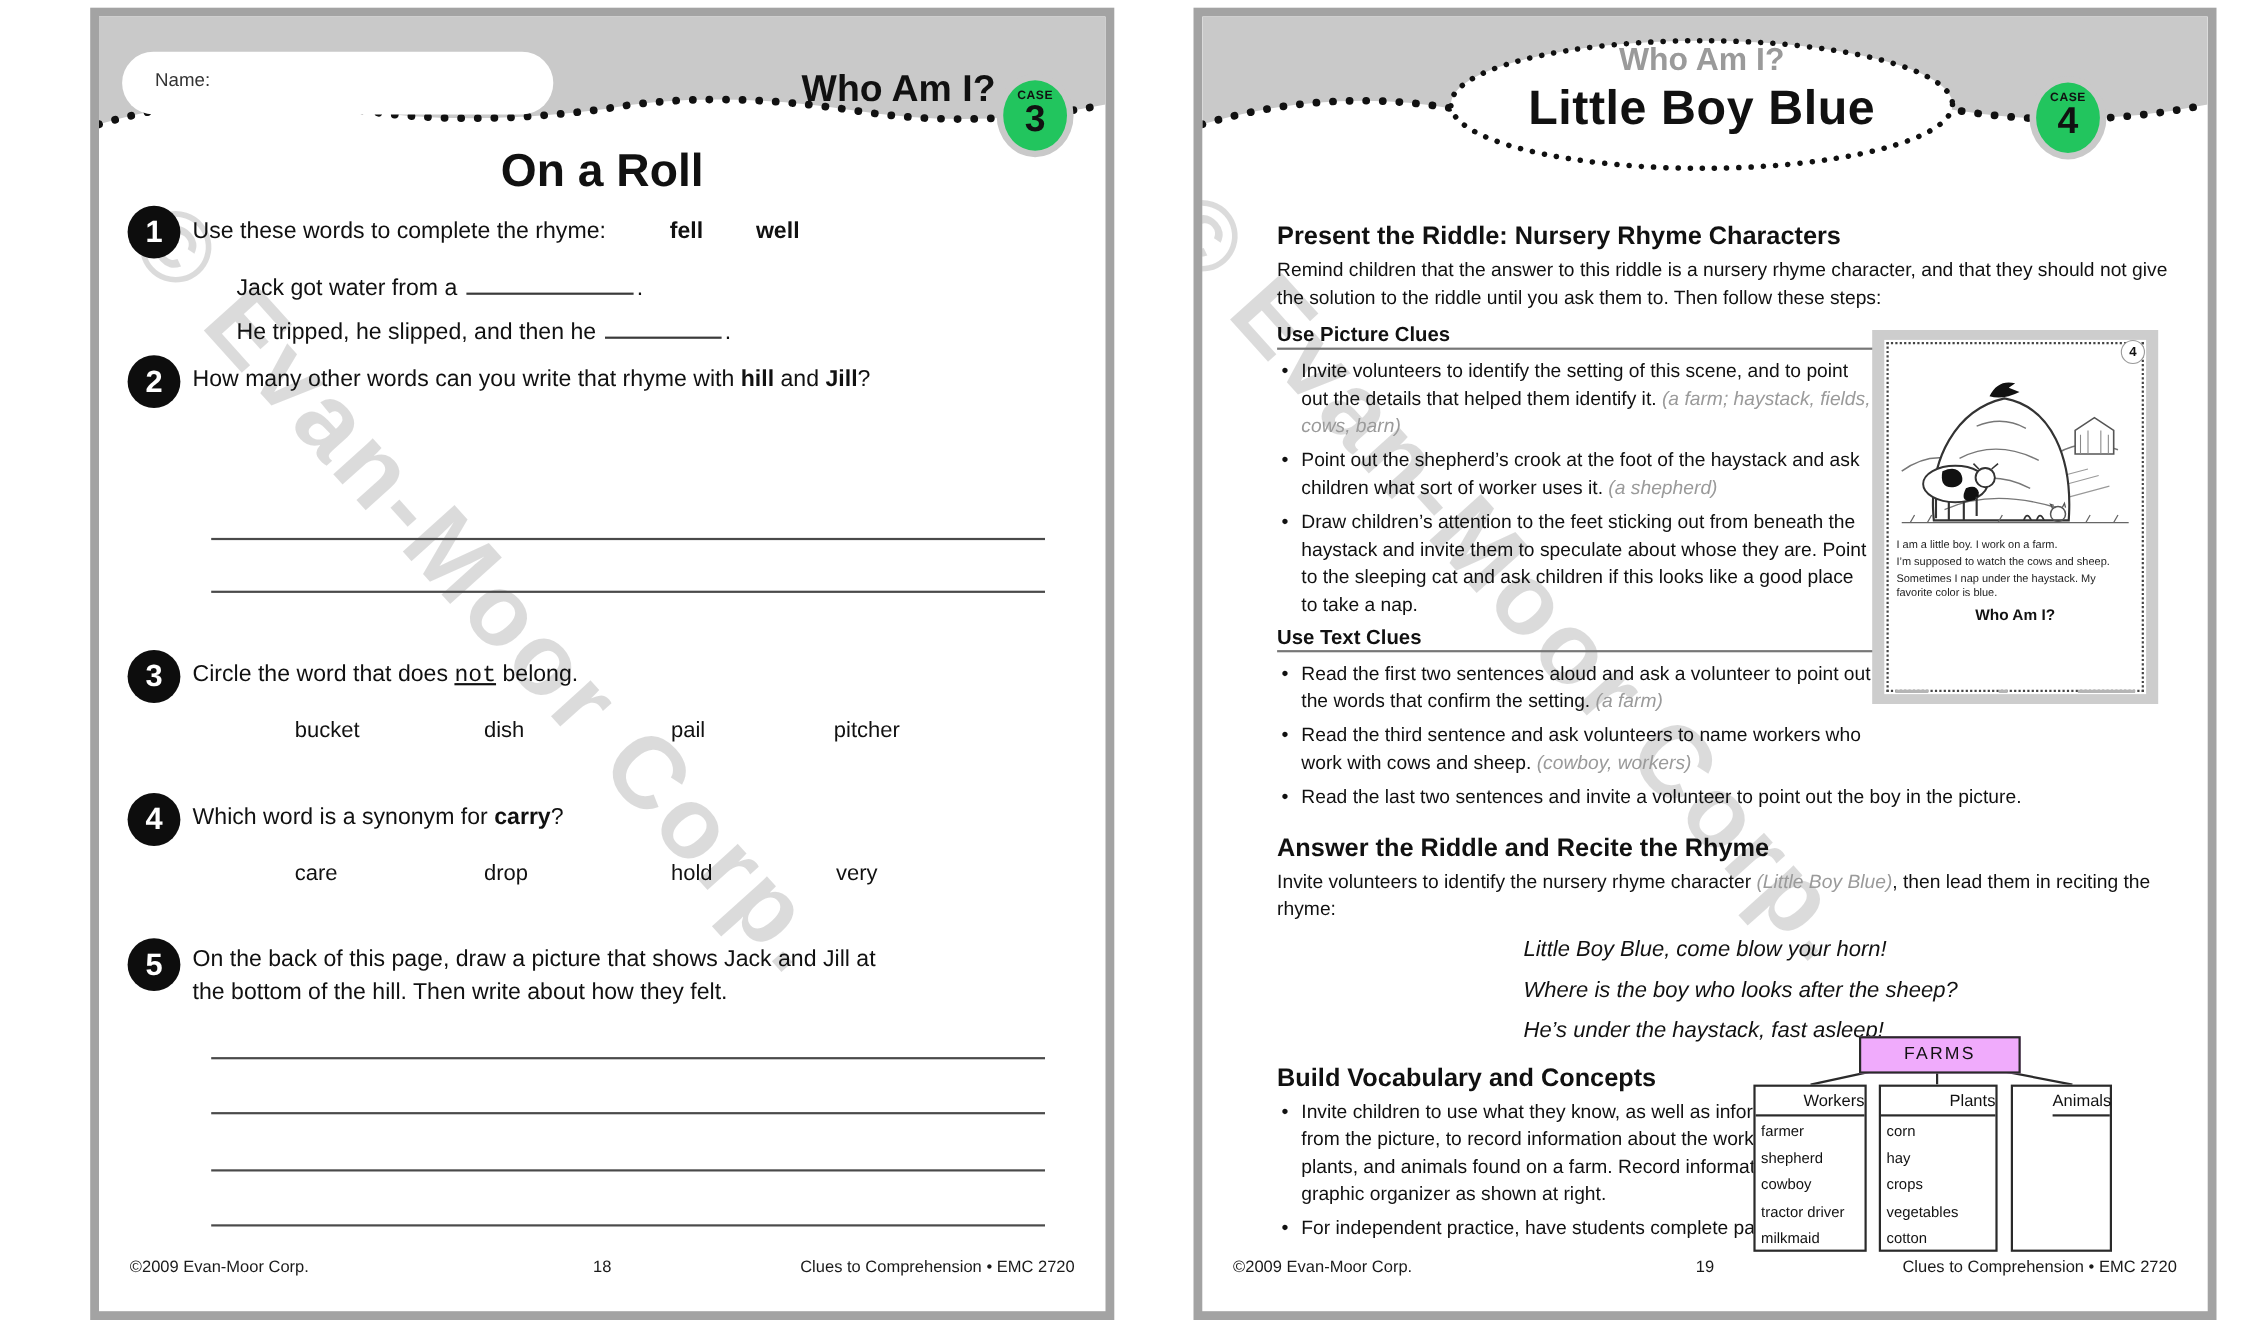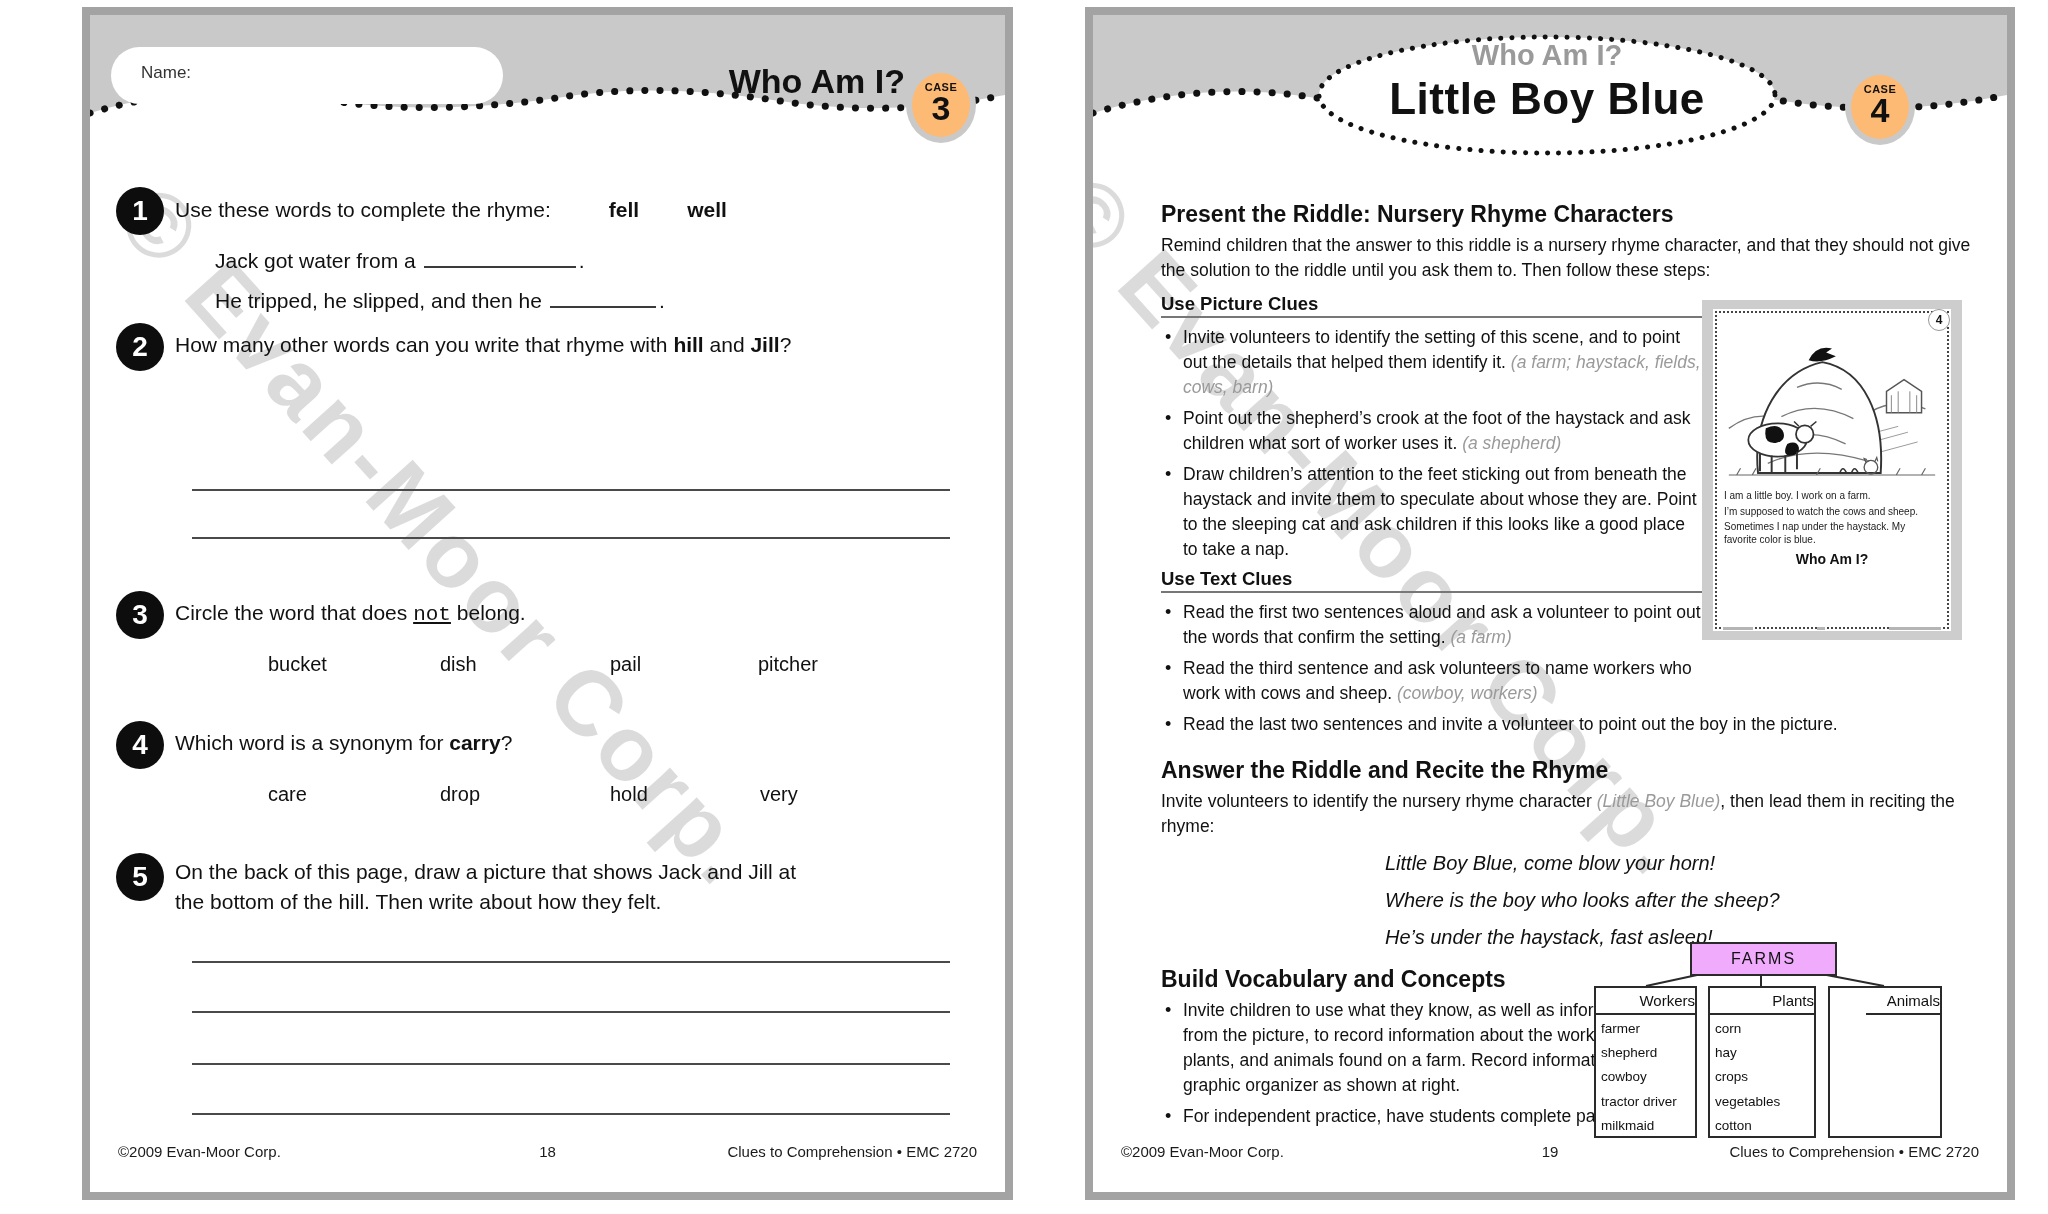--- a/index.html
+++ b/index.html
@@ -17,21 +17,21 @@
              white-space:nowrap;z-index:1;pointer-events:none;}
   .wm-left{left:85px;top:150px;}
   .wm-right{left:15px;top:140px;}
 
   
   .name-field{position:absolute;left:21px;top:32px;width:392px;height:57px;
               background:#fff;border-radius:29px;z-index:2;}
   .name-label{position:absolute;left:30px;top:16px;font-size:17px;color:#333;}
   .brand-left{position:absolute;left:560px;top:47px;width:255px;text-align:right;
               font-size:34px;font-weight:bold;z-index:2;}
-  .case-badge{position:absolute;width:58px;height:64px;background:#fdba74;border-radius:50%;
+  .case-badge{position:absolute;width:58px;height:64px;background:#22c55e;border-radius:50%;
               border:6px solid #c9c9c9;text-align:center;z-index:3;line-height:1;}
   .case-word{display:block;font-size:11px;font-weight:bold;margin-top:9px;letter-spacing:0.5px;}
   .case-num{display:block;font-size:34px;font-weight:bold;margin-top:-2px;}
   .case-left{left:816px;top:52px;}
   .case-right{left:752px;top:54px;}
 
   
   .ws-title{position:absolute;top:116px;left:0;width:100%;text-align:center;
             font-size:42px;font-weight:bold;z-index:2;}
   .qnum{position:absolute;left:26px;width:48px;height:48px;background:#0d0d0d;color:#fff;
@@ -99,21 +99,21 @@
   .org-lines{position:absolute;inset:0;}
   .org-root{position:absolute;left:102px;top:5px;width:143px;height:30px;border:2px solid #2a2a2a;
             background:#f0abfc;text-align:center;line-height:30px;font-size:16px;letter-spacing:2px;}
   .org-col{position:absolute;top:49px;height:152px;border:2px solid #2a2a2a;background:#fff;
            box-sizing:border-box;}
   .org-col .oc-h{border-bottom:2px solid #2a2a2a;text-align:right;font-size:15px;
                  height:25px;line-height:25px;}
   .org-col .oc-i{font-size:13.5px;line-height:24.2px;padding:2px 0 0 5px;}
   .col-workers{left:6px;width:103px;}
   .col-plants{left:120px;width:108px;}
-  .col-animals{left:240px;width:114px;padding-left:36px;}
+  .col-animals{left:240px;width:92px;padding-left:36px;}
 </style>
 </head>
 <body>
 
 <div class="page left">
   <div class="page-inner">
     <svg class="band" width="915" height="125" viewBox="0 0 915 125">
       <path d="M0,98 Q115,64 230,84 Q330,101 460,84 Q560,66 690,86 Q800,103 915,80 L915,0 L0,0 Z" fill="#c9c9c9"></path>
       <path d="M0,98 Q115,64 230,84 Q330,101 460,84 Q560,66 690,86 Q800,103 915,80" fill="none" stroke="#111" stroke-width="7" stroke-linecap="round" stroke-dasharray="0.1 15"></path>
     </svg>
@@ -121,20 +121,21 @@
 
     <div class="name-field">
       <span class="name-label">Name:</span>
     </div>
     <div class="brand-left">Who Am I?</div>
     <div class="case-badge case-left">
       <span class="case-word">CASE</span>
       <span class="case-num">3</span>
     </div>
 
+    <div class="ws-title">On a Roll</div>
 
     <div class="qnum" style="top:172px">1</div>
     <div class="qtext" style="top:183px">
       <span>Use these words to complete the rhyme:</span><b class="q1w w1">fell</b><b class="q1w w2">well</b>
     </div>
     <div class="fillrow" style="top:230px">
       <span class="pre">Jack got water from a</span><span class="blank" style="width:152px"></span><span>.</span>
     </div>
     <div class="fillrow" style="top:270px">
       <span class="pre">He tripped, he slipped, and then he</span><span class="blank" style="width:106px"></span><span>.</span>

